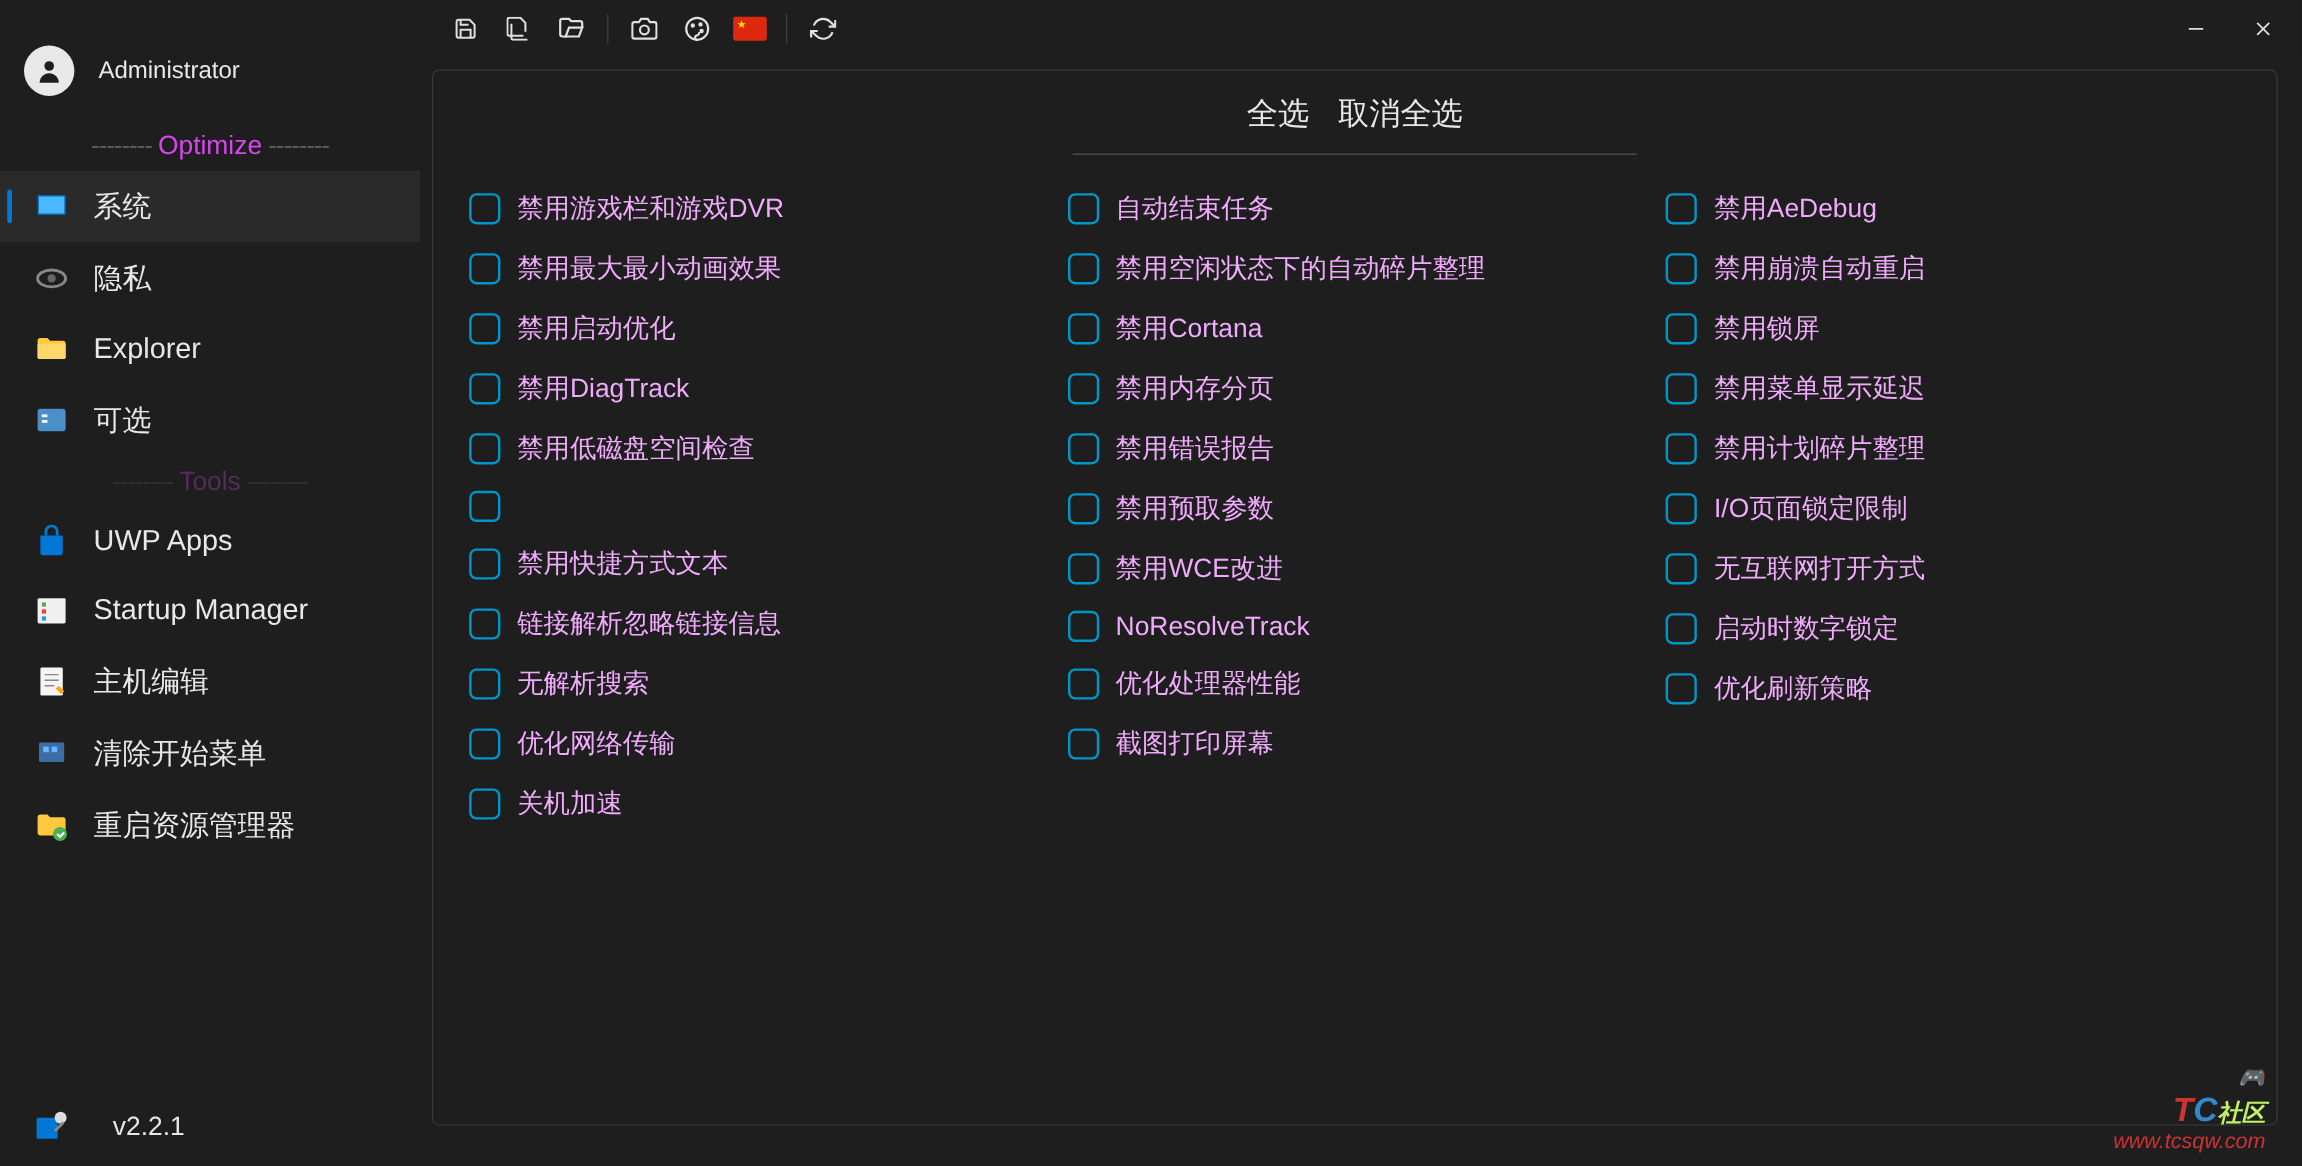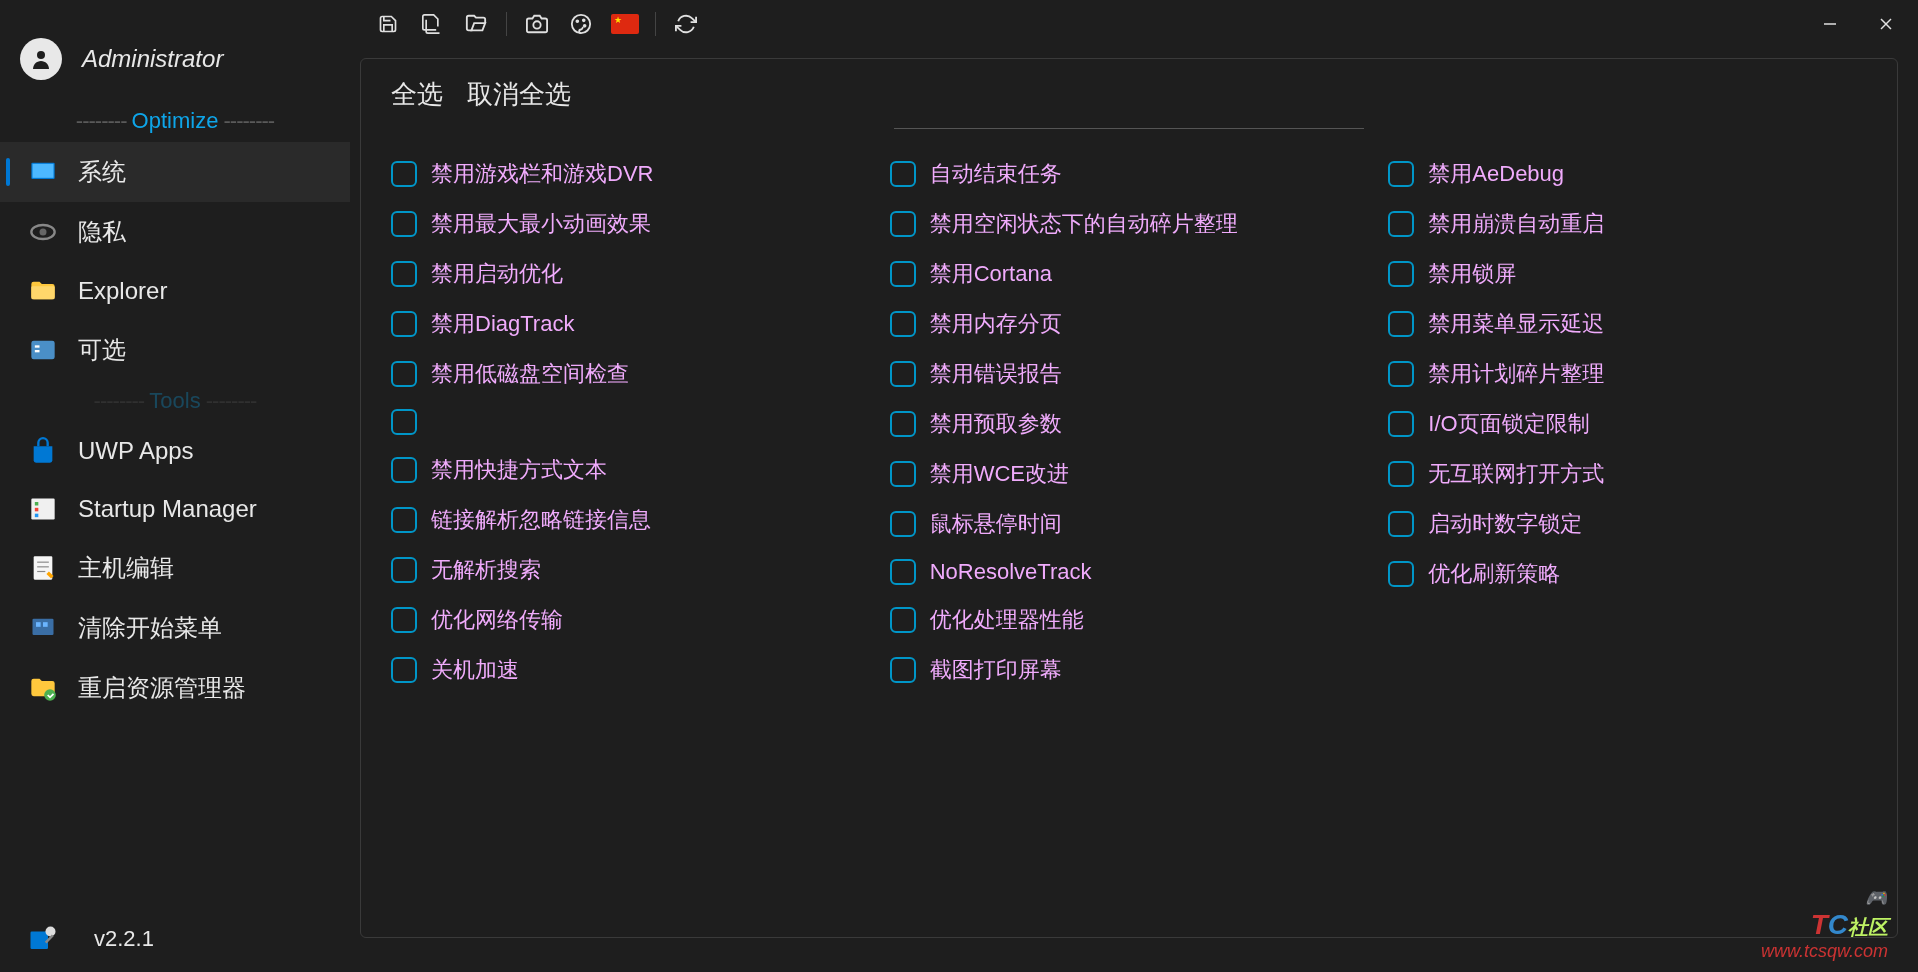--- a/index.html
+++ b/index.html
@@ -93,26 +93,25 @@
   width: 42px;
   height: 42px;
   border-radius: 50%;
   background: #e8e8e8;
   display: flex;
   align-items: center;
   justify-content: center;
   color: #1e1e1e;
 }
 .user-name {
-  font-size: 24px;
+  font-size: 20px;
   font-weight: 500;
-  font-style: italic;
 }
 .section-header {
-  color: #0ea5e9;
+  color: #d946ef;
   font-size: 22px;
   text-align: center;
   padding: 8px 0;
 }
 .section-header::before, .section-header::after {
   content: " -------- ";
   letter-spacing: -1px;
   color: #5a5a5a;
 }
 .nav-item {
@@ -158,20 +157,21 @@
   position: relative;
 }
 .panel {
   border: 1px solid #3a3a3a;
   border-radius: 6px;
   height: 880px;
   padding: 18px 30px;
 }
 .panel-header {
   display: flex;
+  justify-content: center;
   gap: 24px;
   font-size: 26px;
   padding-bottom: 16px;
 }
 .panel-header span { cursor: pointer; }
 .panel-divider {
   width: 470px;
   height: 1px;
   background: #555;
   margin: 0 auto 30px auto;
@@ -489,24 +489,20 @@
             <div class="check-item">
               <div class="checkbox"></div>
               <span class="check-label">禁用预取参数</span>
             </div>
             <div class="check-item">
               <div class="checkbox"></div>
               <span class="check-label">禁用WCE改进</span>
             </div>
             <div class="check-item">
               <div class="checkbox"></div>
-              <span class="check-label">鼠标悬停时间</span>
-            </div>
-            <div class="check-item">
-              <div class="checkbox"></div>
               <span class="check-label">NoResolveTrack</span>
             </div>
             <div class="check-item">
               <div class="checkbox"></div>
               <span class="check-label">优化处理器性能</span>
             </div>
             <div class="check-item">
               <div class="checkbox"></div>
               <span class="check-label">截图打印屏幕</span>
             </div>

